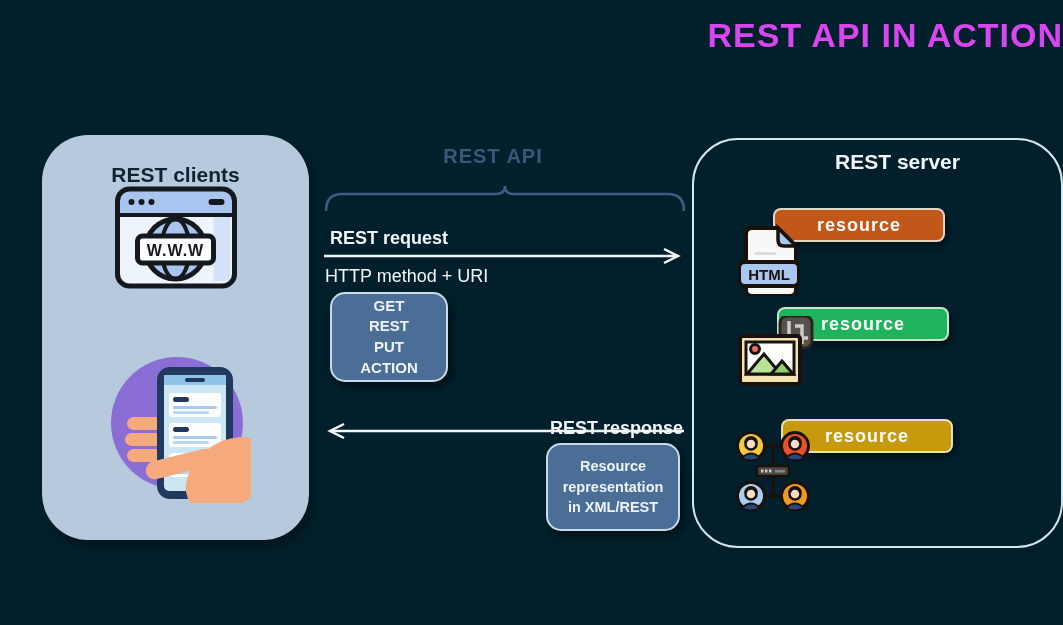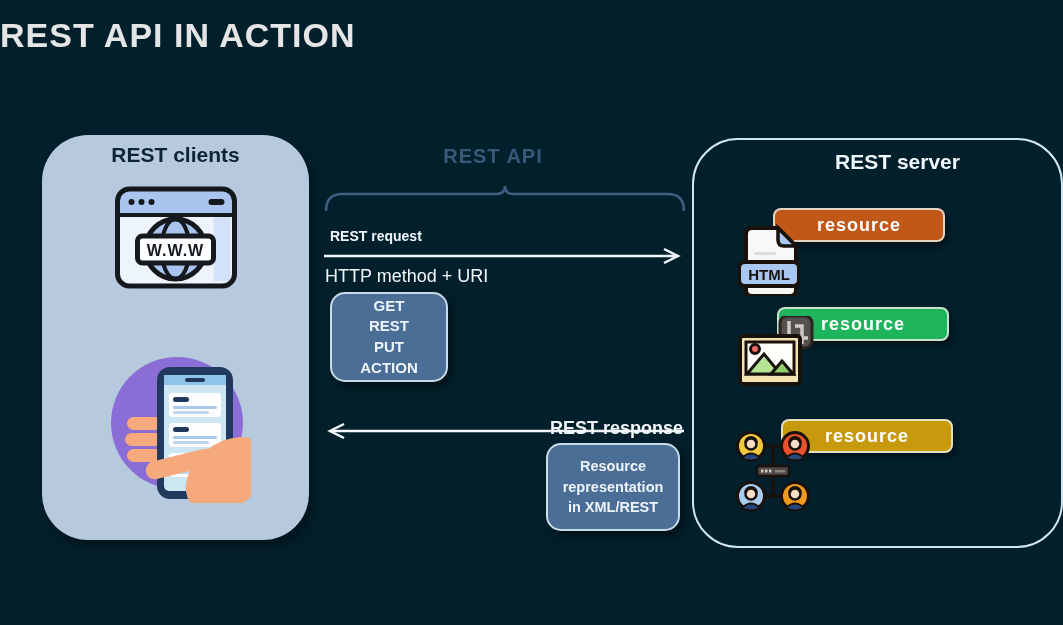--- a/index.html
+++ b/index.html
@@ -2,40 +2,40 @@
 <html><head>
 <meta charset="utf-8">
 <style>
   html,body { margin:0; padding:0; }
   body {
     width:1063px; height:625px; position:relative; overflow:hidden;
     background:#02202c;
     font-family:"Liberation Sans", sans-serif;
   }
   .title {
-    position:absolute; top:16px; left:0; width:100%; text-align:left;
-    font-size:34px; font-weight:bold; color:#e5e5e5; letter-spacing:1px;
+    position:absolute; top:16px; left:0; width:100%; text-align:right;
+    font-size:34px; font-weight:bold; color:#d946ef; letter-spacing:1px;
   }
   
   .clients-box {
     position:absolute; left:42px; top:135px; width:267px; height:405px;
     background:#b7cadd; border-radius:46px;
     box-shadow:5px 7px 12px rgba(0,0,0,0.35);
   }
-  .clients-title { text-align:center; padding-top:8px; font-size:21px; font-weight:bold; color:#0e2433; }
+  .clients-title { text-align:center; padding-top:28px; font-size:21px; font-weight:bold; color:#0e2433; }
   .browser-icon { position:absolute; left:50%; transform:translateX(-50%); top:50px; }
   .phone-icon   { position:absolute; left:50%; transform:translateX(-50%); top:208px; }
 
   
   .api-label {
     position:absolute; left:313px; top:145px; width:360px; text-align:center;
     font-size:20px; font-weight:bold; color:#3a587a; letter-spacing:1px;
   }
   .brace { position:absolute; left:325px; top:185px; }
-  .req-label { position:absolute; left:330px; top:228px; font-size:14px; font-weight:bold; color:#f2f6fa; }
+  .req-label { position:absolute; left:330px; top:228px; font-size:18px; font-weight:bold; color:#f2f6fa; }
   .req-arrow { position:absolute; left:323px; top:247px; }
   .req-sub   { position:absolute; left:325px; top:266px; font-size:18px; font-weight:normal; color:#f2f6fa; }
   .api-box {
     position:absolute; background:#4a6e96; border:2px solid #c9dbe9; border-radius:15px;
     color:#eef4fa; font-weight:bold; display:flex; flex-direction:column;
     justify-content:center; align-items:center; text-align:left;
     box-shadow:4px 6px 9px rgba(0,0,0,0.45);
   }
   .methods-box { left:330px; top:292px; width:114px; height:86px; font-size:15px; line-height:1.38; }
   .resp-label { position:absolute; left:325px; top:418px; width:358px; text-align:right; font-size:18px; font-weight:bold; color:#f2f6fa; }

